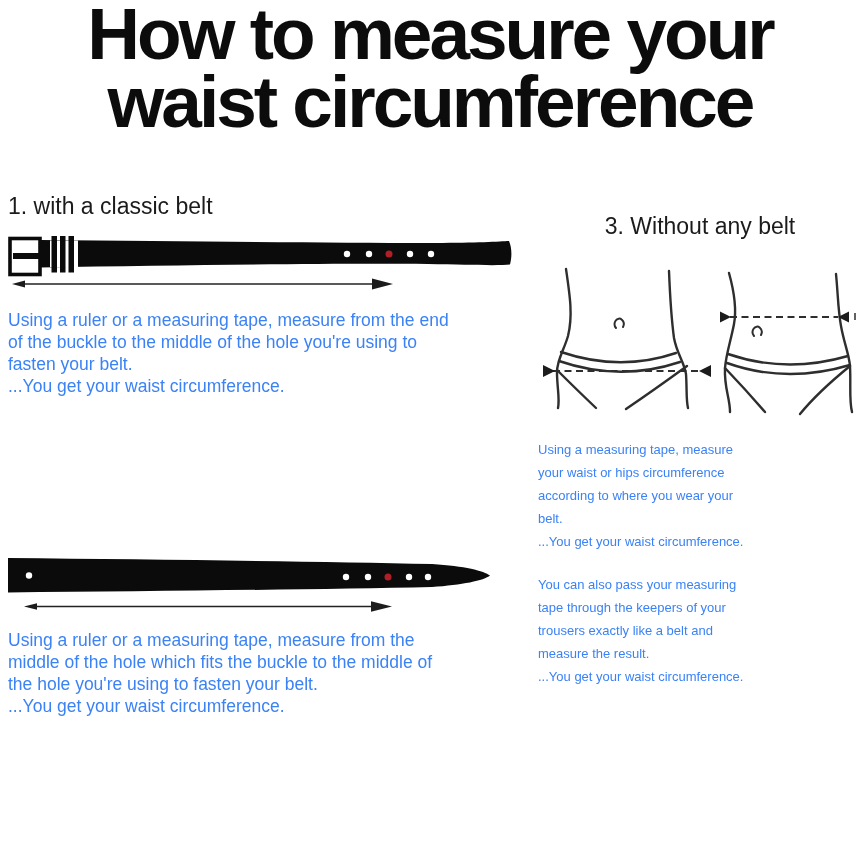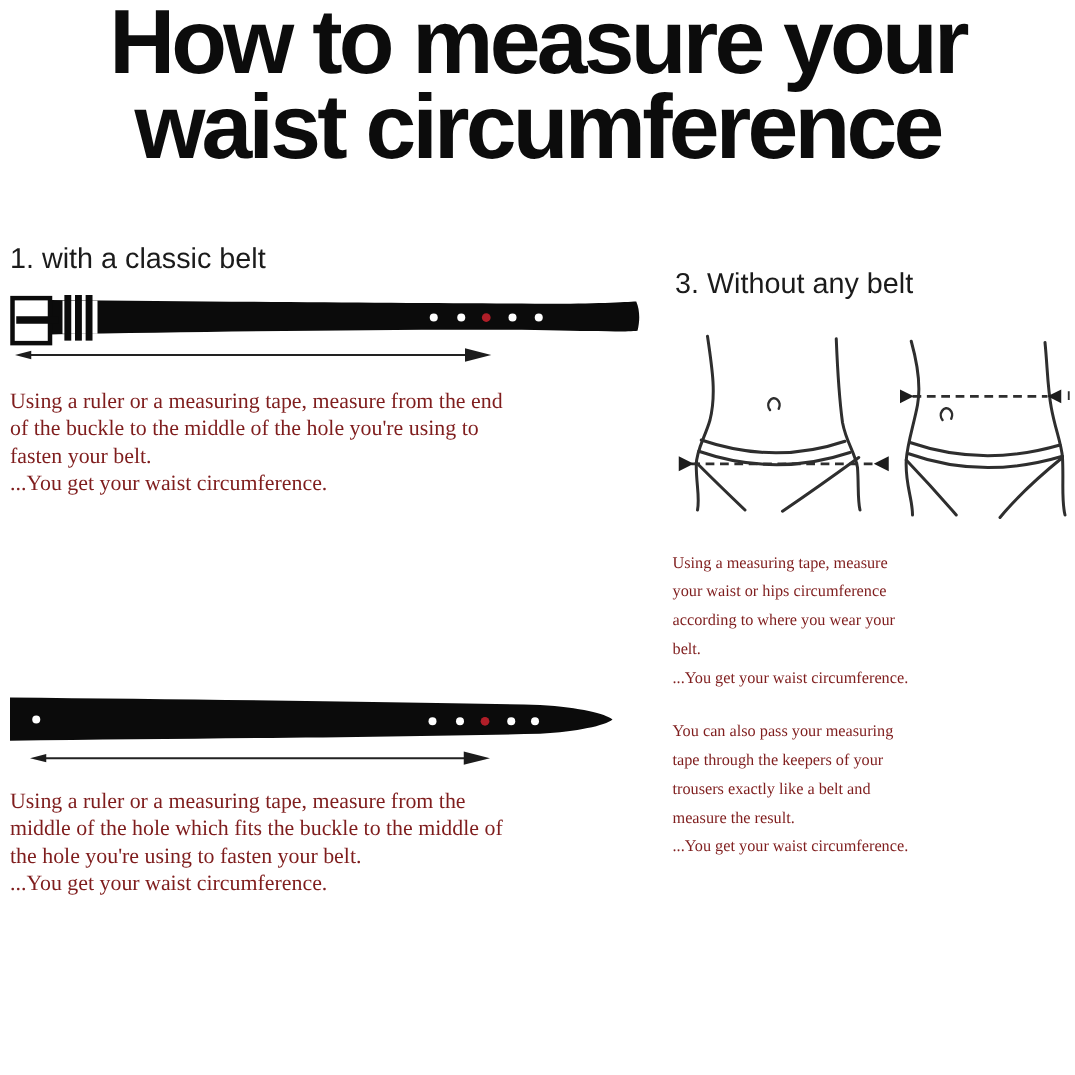--- a/index.html
+++ b/index.html
@@ -10,21 +10,21 @@
   .abs{position:absolute;}
   .title{
     top:0;left:0;width:860px;text-align:center;
     font-size:73px;font-weight:bold;line-height:68px;letter-spacing:-3px;
     color:#0c0c0c;white-space:pre-line;
   }
   .heading{
     font-size:23px;font-weight:400;line-height:29px;color:#1b1b1b;white-space:pre-line;
   }
   .bodytext{
-    font-size:17.5px;line-height:22px;color:#7f1d1d;white-space:pre-line;font-family:Liberation Serif, serif;
+    font-size:17.5px;line-height:22px;color:#3b82f6;white-space:pre-line;
   }
   .bodytext.wide{font-size:13px;line-height:23px;}
   svg{display:block;}
 </style>
 </head>
 <body>
 
 <div class="page">
 
   <div class="abs title">How to measure your
@@ -57,21 +57,21 @@
       <polygon points="12,60 25,56.6 25,63.4" fill="#1c1c1c"></polygon>
       <polygon points="393,60 372,54.6 372,65.4" fill="#1c1c1c"></polygon>
     </g>
   </svg>
 
   <div class="abs bodytext" style="left:8px;top:309px;">Using a ruler or a measuring tape, measure from the end
 of the buckle to the middle of the hole you're using to
 fasten your belt.
 ...You get your waist circumference.</div>
 
-  <div class="abs heading" style="left:540px;top:212px;width:320px;text-align:left;">3. Without any belt</div>
+  <div class="abs heading" style="left:540px;top:212px;width:320px;text-align:center;">3. Without any belt</div>
 
   <svg class="abs" style="left:542px;top:266px;" width="172" height="146" viewBox="0 0 172 146">
     <g fill="none" stroke-width="2.4" stroke-linecap="round" stroke="#2e2e2e">
       <path d="M 24,3 C 28,30 31,50 26,70 C 22,84 15,94 15,106 C 15,122 18,132 16,142"></path>
       <path d="M 127,5 C 128,30 129,50 132,72 C 135,88 142,96 144,108 C 145,122 144,134 146,142"></path>
       <path d="M 19,86 Q 78,106 134,87"></path>
       <path d="M 17,95 Q 78,116 138,96"></path>
       <path d="M 15,104 Q 33,122 54,142"></path>
       <path d="M 145,100 Q 112,124 84,143"></path>
       <path d="M 74,62 a 4.5,5.5 0 1 1 7,-1" stroke-width="2"></path>

